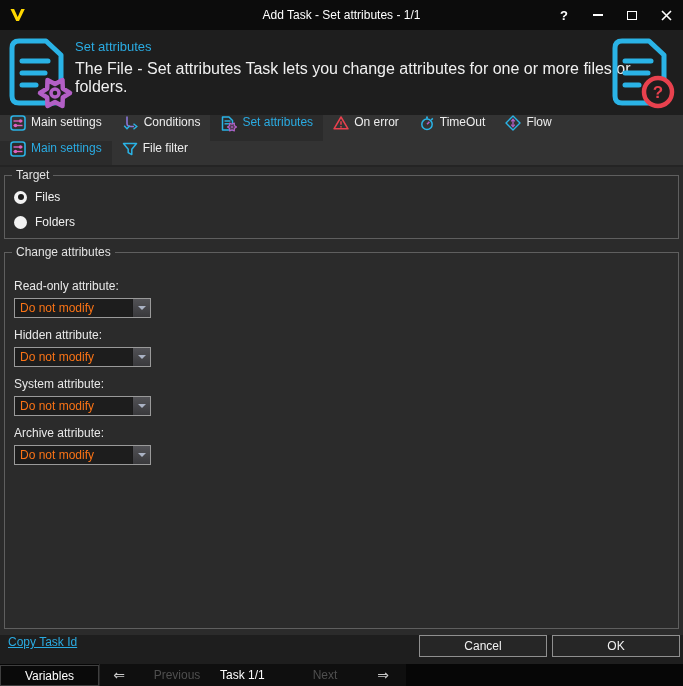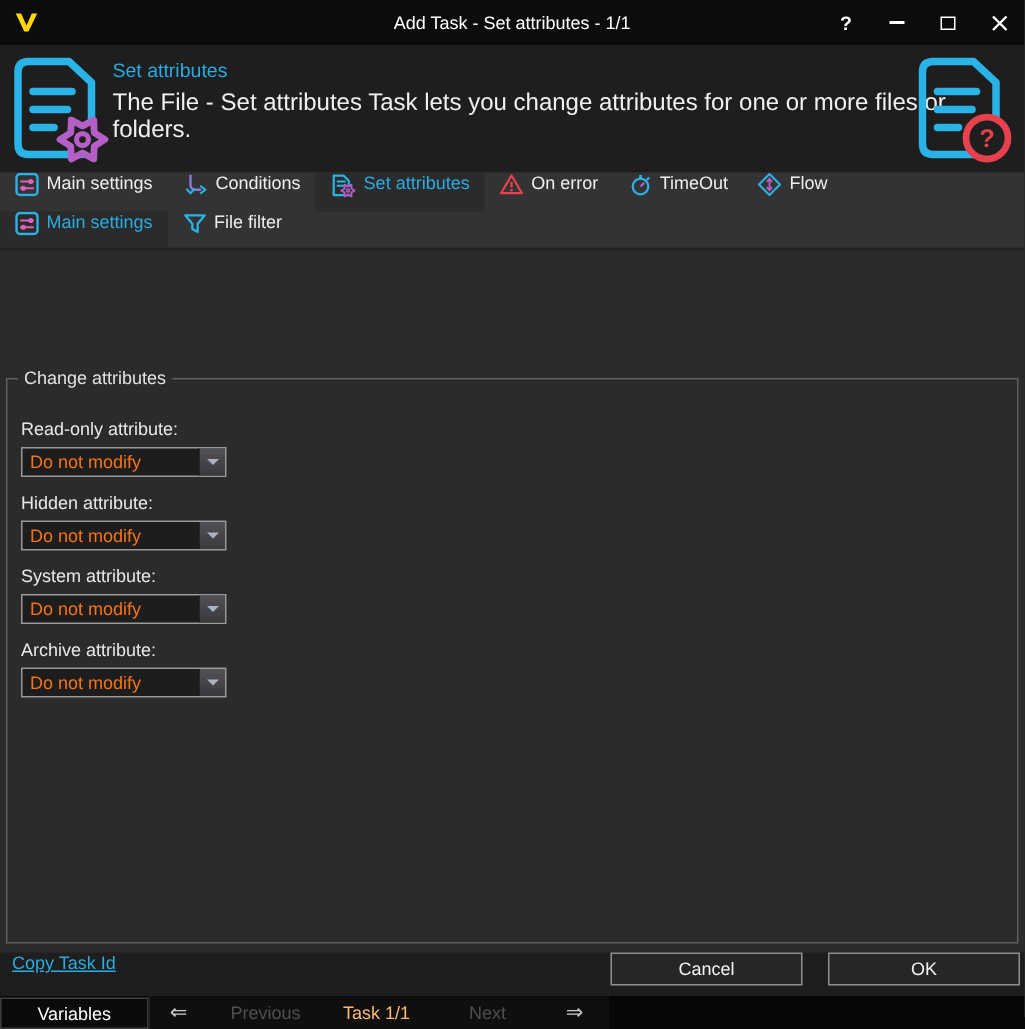--- a/index.html
+++ b/index.html
@@ -48,29 +48,29 @@
   .field { margin:0 0 10px 9px; }
   .gb-attrs .field:first-of-type { padding-top:0; margin-top:26px; }
   .field-label { color:#e8e8e8; height:14px; }
   .combo { margin-top:5px; width:137px; height:20px; background:#1d1d1d; border:1px solid #9a9a9a; display:flex; align-items:center; cursor:default; }
   .combo-value { flex:1; padding-left:5px; color:#f97316; overflow:hidden; white-space:nowrap; }
   .combo-btn { width:18px; height:100%; background:linear-gradient(#525256,#39393c); border-left:1px solid #1a1a1a; display:flex; align-items:center; justify-content:center; }
   .combo-arrow { width:0; height:0; border-left:4px solid transparent; border-right:4px solid transparent; border-top:4px solid #aab2c4; }
   
   .footer { position:absolute; top:635px; left:0; right:0; height:29px; background:#1e1e1e; display:flex; align-items:flex-start; }
   .task-link { margin-left:8px; color:#2aabe2; text-decoration:underline; cursor:pointer; }
-  .footer-buttons { margin-left:auto; display:flex; gap:17px; margin-right:3px; }
+  .footer-buttons { margin-left:auto; display:flex; gap:5px; margin-right:3px; }
   .btn { width:128px; height:22px; background:#262626; border:1px solid #8f8f8f; color:#f2f2f2; display:flex; align-items:center; justify-content:center; cursor:default; }
   
   .statusbar { position:absolute; top:664px; left:0; right:0; height:22px; background:#060606; display:flex; align-items:center; }
   .variables-box { width:99px; height:21px; margin-top:1px; border:1px solid #3f3f3f; background:#0a0a0a; display:flex; align-items:center; justify-content:center; color:#fff; cursor:default; }
   .nav-panel { height:100%; display:flex; align-items:center; background:#0f0f0f; border-left:1px solid #262626; padding:0 8px 0 4px; }
   .nav-arrow { width:30px; text-align:center; color:#c9c9c9; font-size:14px; font-family:"DejaVu Sans",sans-serif; cursor:default; }
   .nav-prev, .nav-next { width:86px; text-align:center; color:#4f4f4f; cursor:default; }
-  .nav-task { width:62px; text-align:center; color:#fdba74; }
+  .nav-task { width:62px; text-align:left; color:#ffffff; }
 </style>
 </head>
 <body>
 
 <div class="titlebar">
   <span class="logo">
     <svg width="18" height="16" viewBox="0 0 18 16">
       <path d="M1.5 2 L7.2 14 L10 14 L15.8 2 L12.2 2 L8.7 10 L5.1 2 Z" fill="#ffd800"></path>
     </svg>
   </span>
@@ -187,20 +187,31 @@
   <div class="tab">
     <svg width="16" height="16" viewBox="0 0 16 16">
       <path d="M1.5 2.5 H14.5 L9.8 8.2 V13.6 L6.2 11.6 V8.2 Z" fill="none" stroke="#2ab3e6" stroke-width="1.5" stroke-linejoin="round"></path>
     </svg>
     <span>File filter</span>
   </div>
 </div>
 
 <div class="content">
 
+  <div class="groupbox gb-target">
+    <span class="legend">Target</span>
+    <div class="radio-row">
+      <span class="radio checked"></span>
+      <span class="radio-label">Files</span>
+    </div>
+    <div class="radio-row">
+      <span class="radio"></span>
+      <span class="radio-label">Folders</span>
+    </div>
+  </div>
 
   <div class="groupbox gb-attrs">
     <span class="legend">Change attributes</span>
 
     <div class="field">
       <div class="field-label">Read-only attribute:</div>
       <div class="combo">
         <span class="combo-value">Do not modify</span>
         <span class="combo-btn">
             <span class="combo-arrow"></span>

